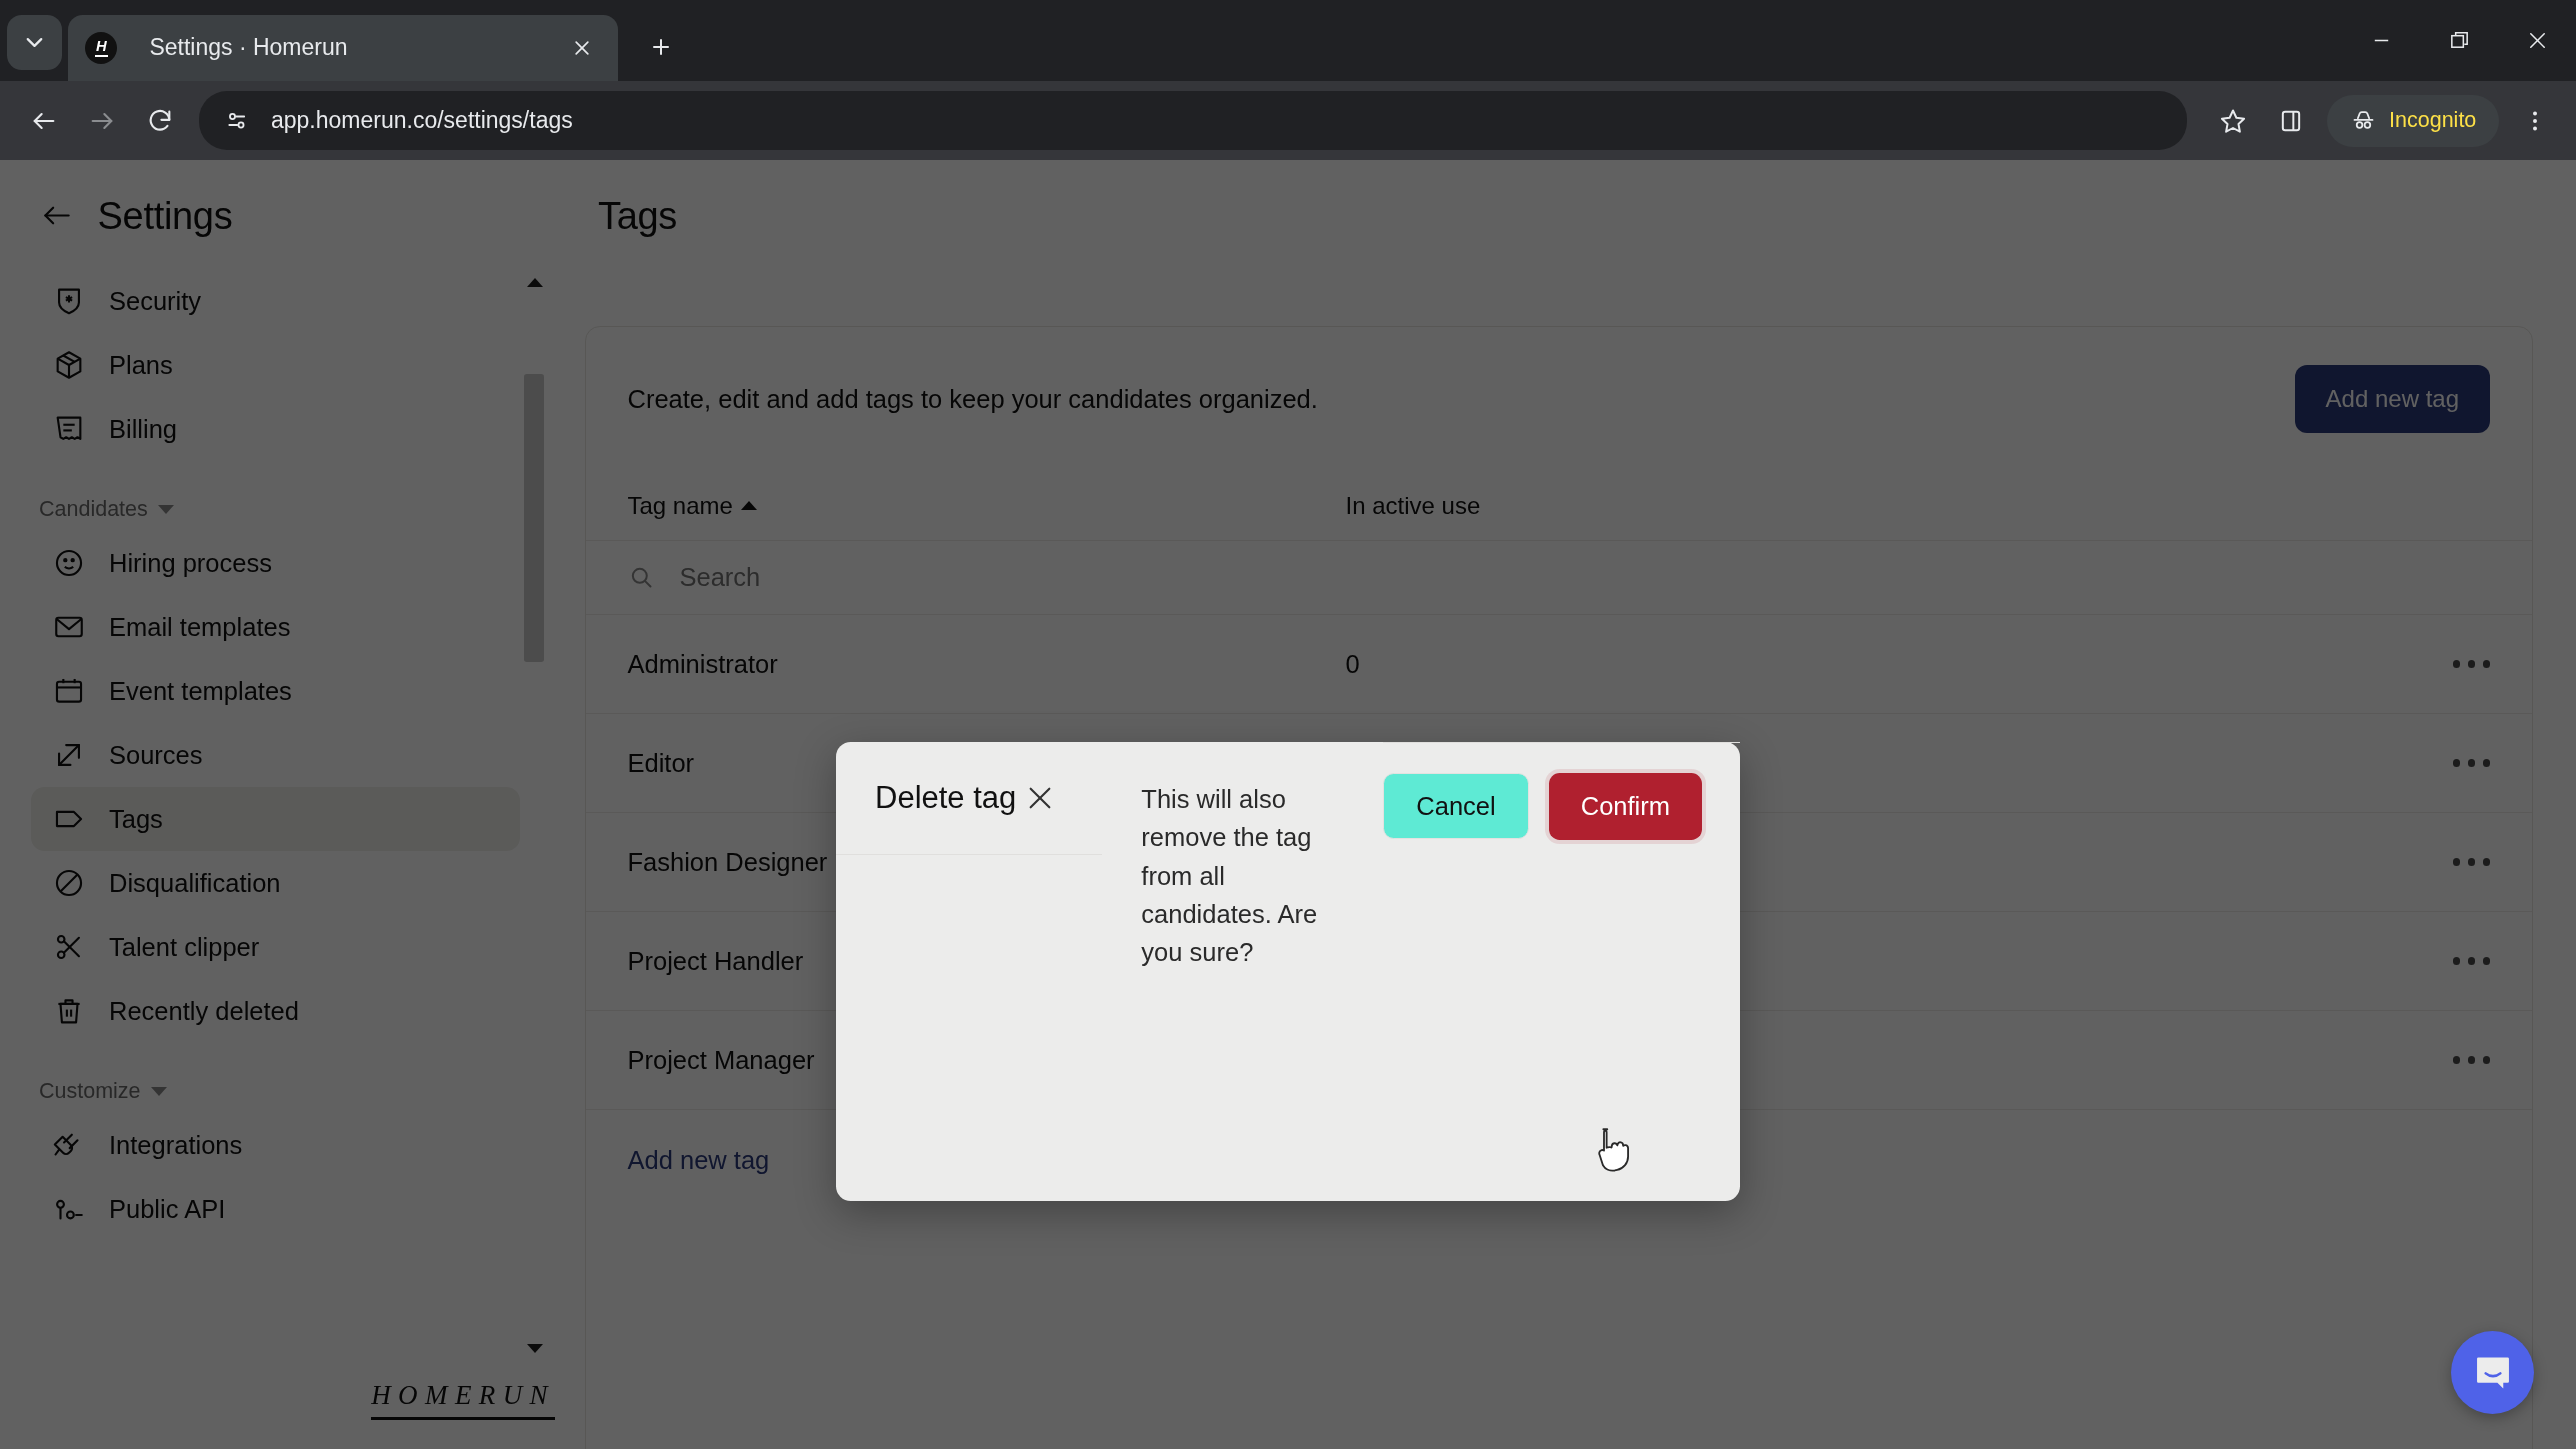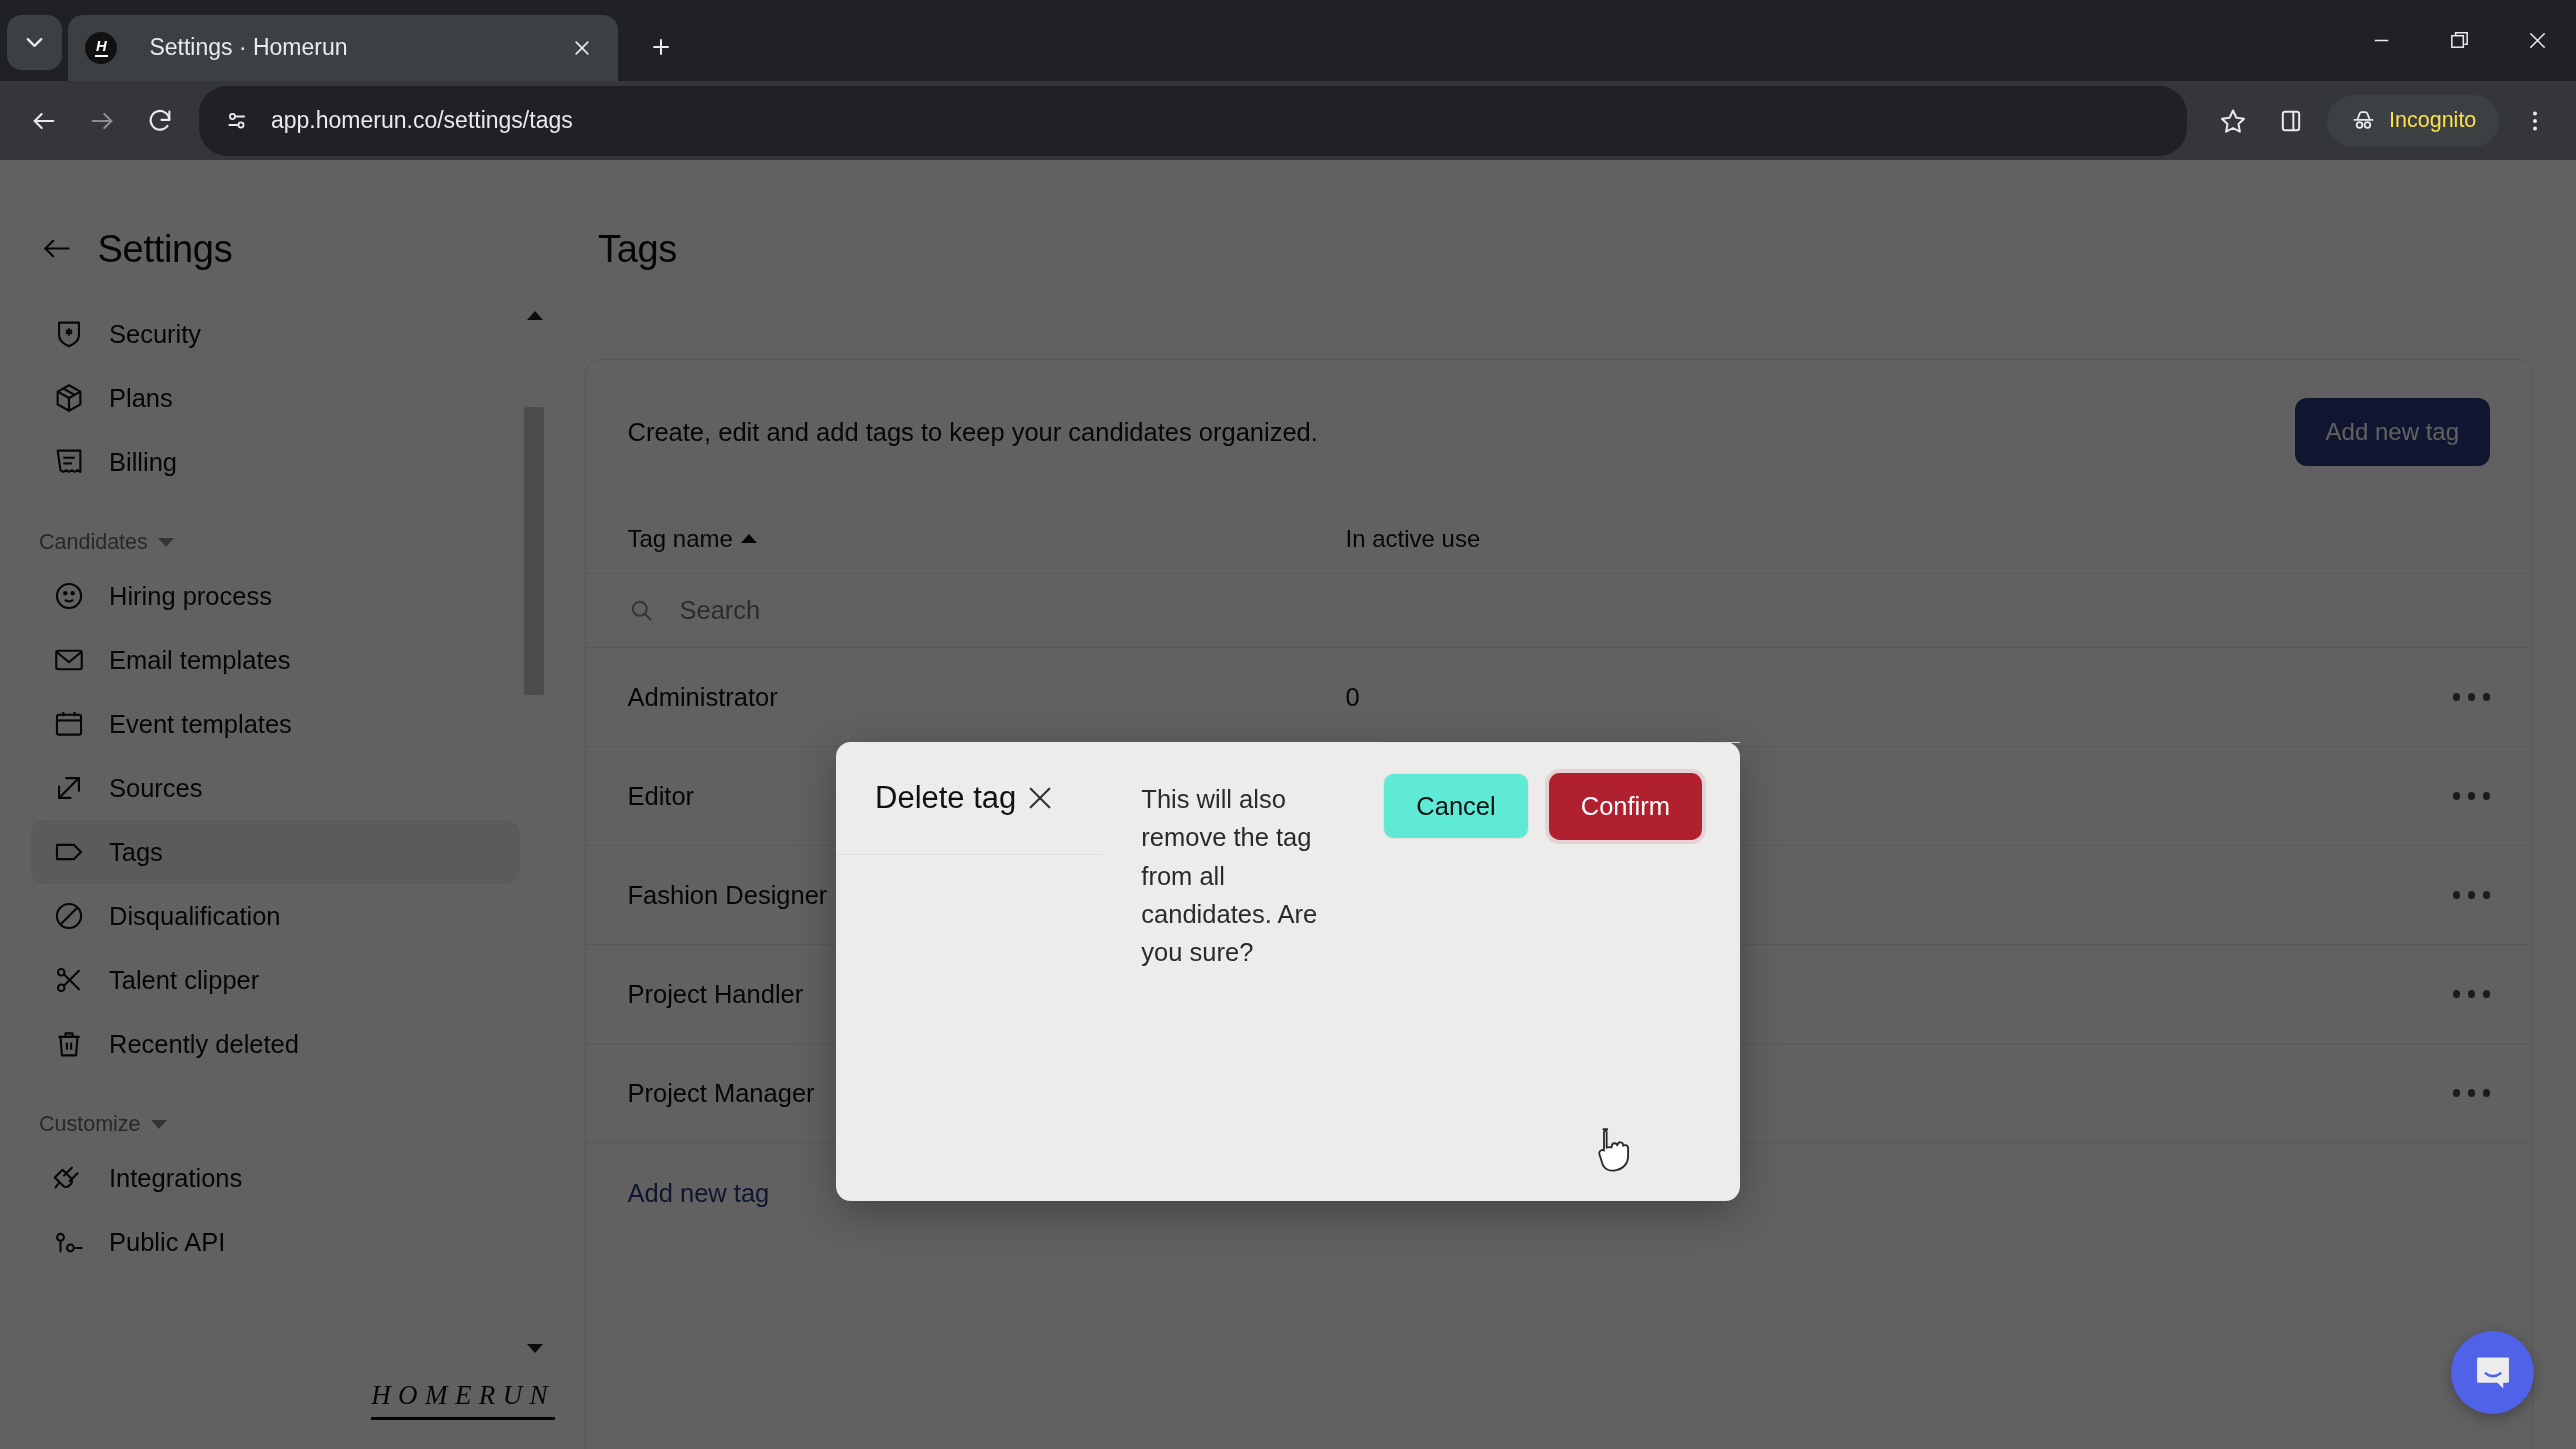--- a/index.html
+++ b/index.html
@@ -72,21 +72,21 @@
     background: #35363a;
     display: flex; align-items: center;
   }
   .tb-btn {
     width: 58px; height: 58px; border-radius: 50%;
     display: flex; align-items: center; justify-content: center;
     flex: 0 0 auto;
   }
   .tb-btn svg { width: 28px; height: 28px; }
   .omnibox {
-    flex: 1 1 auto; height: 70px; margin: 0 17.4px 0 10.7px;
+    flex: 1 1 auto; height: 59px; margin: 0 17.4px 0 10.7px;
     background: #202124; border-radius: 28px;
     display: flex; align-items: center; padding: 0 23px;
   }
   .omni-icon { width: 29.5px; height: 29.5px; flex: 0 0 auto; display:flex; align-items:center; justify-content:center;}
   .omni-icon svg { width: 25.5px; height: 25.5px; }
   .omni-url { margin-left: 19px; color: #e8eaed; font-size: 23px; white-space: nowrap; }
   .tb-right { display: flex; align-items: center; padding-right: 12px; flex: 0 0 auto; }
   .incognito-pill {
     display: flex; align-items: center; gap: 12px;
     height: 52px; border-radius: 27px; background: #3c4043;
@@ -102,21 +102,21 @@
     overflow: hidden;
   }
   
   .page-dim {
     position: absolute; inset: 0;
     background: rgba(0,0,0,0.62);
     z-index: 50;
     pointer-events: none;
   }
 
-  .page { position: absolute; inset: 0; display: flex; background: #fff; margin-top: 33px; }
+  .page { position: absolute; inset: 0; display: flex; background: #fff; }
 
   
   .sidebar {
     width: 555px; flex: 0 0 555px; height: 100%;
     background: #fff; position: relative;
     display: flex; flex-direction: column;
   }
   .sb-head {
     display: flex; align-items: center; gap: 21.5px;
     padding: 35px 0 31px 38px;

